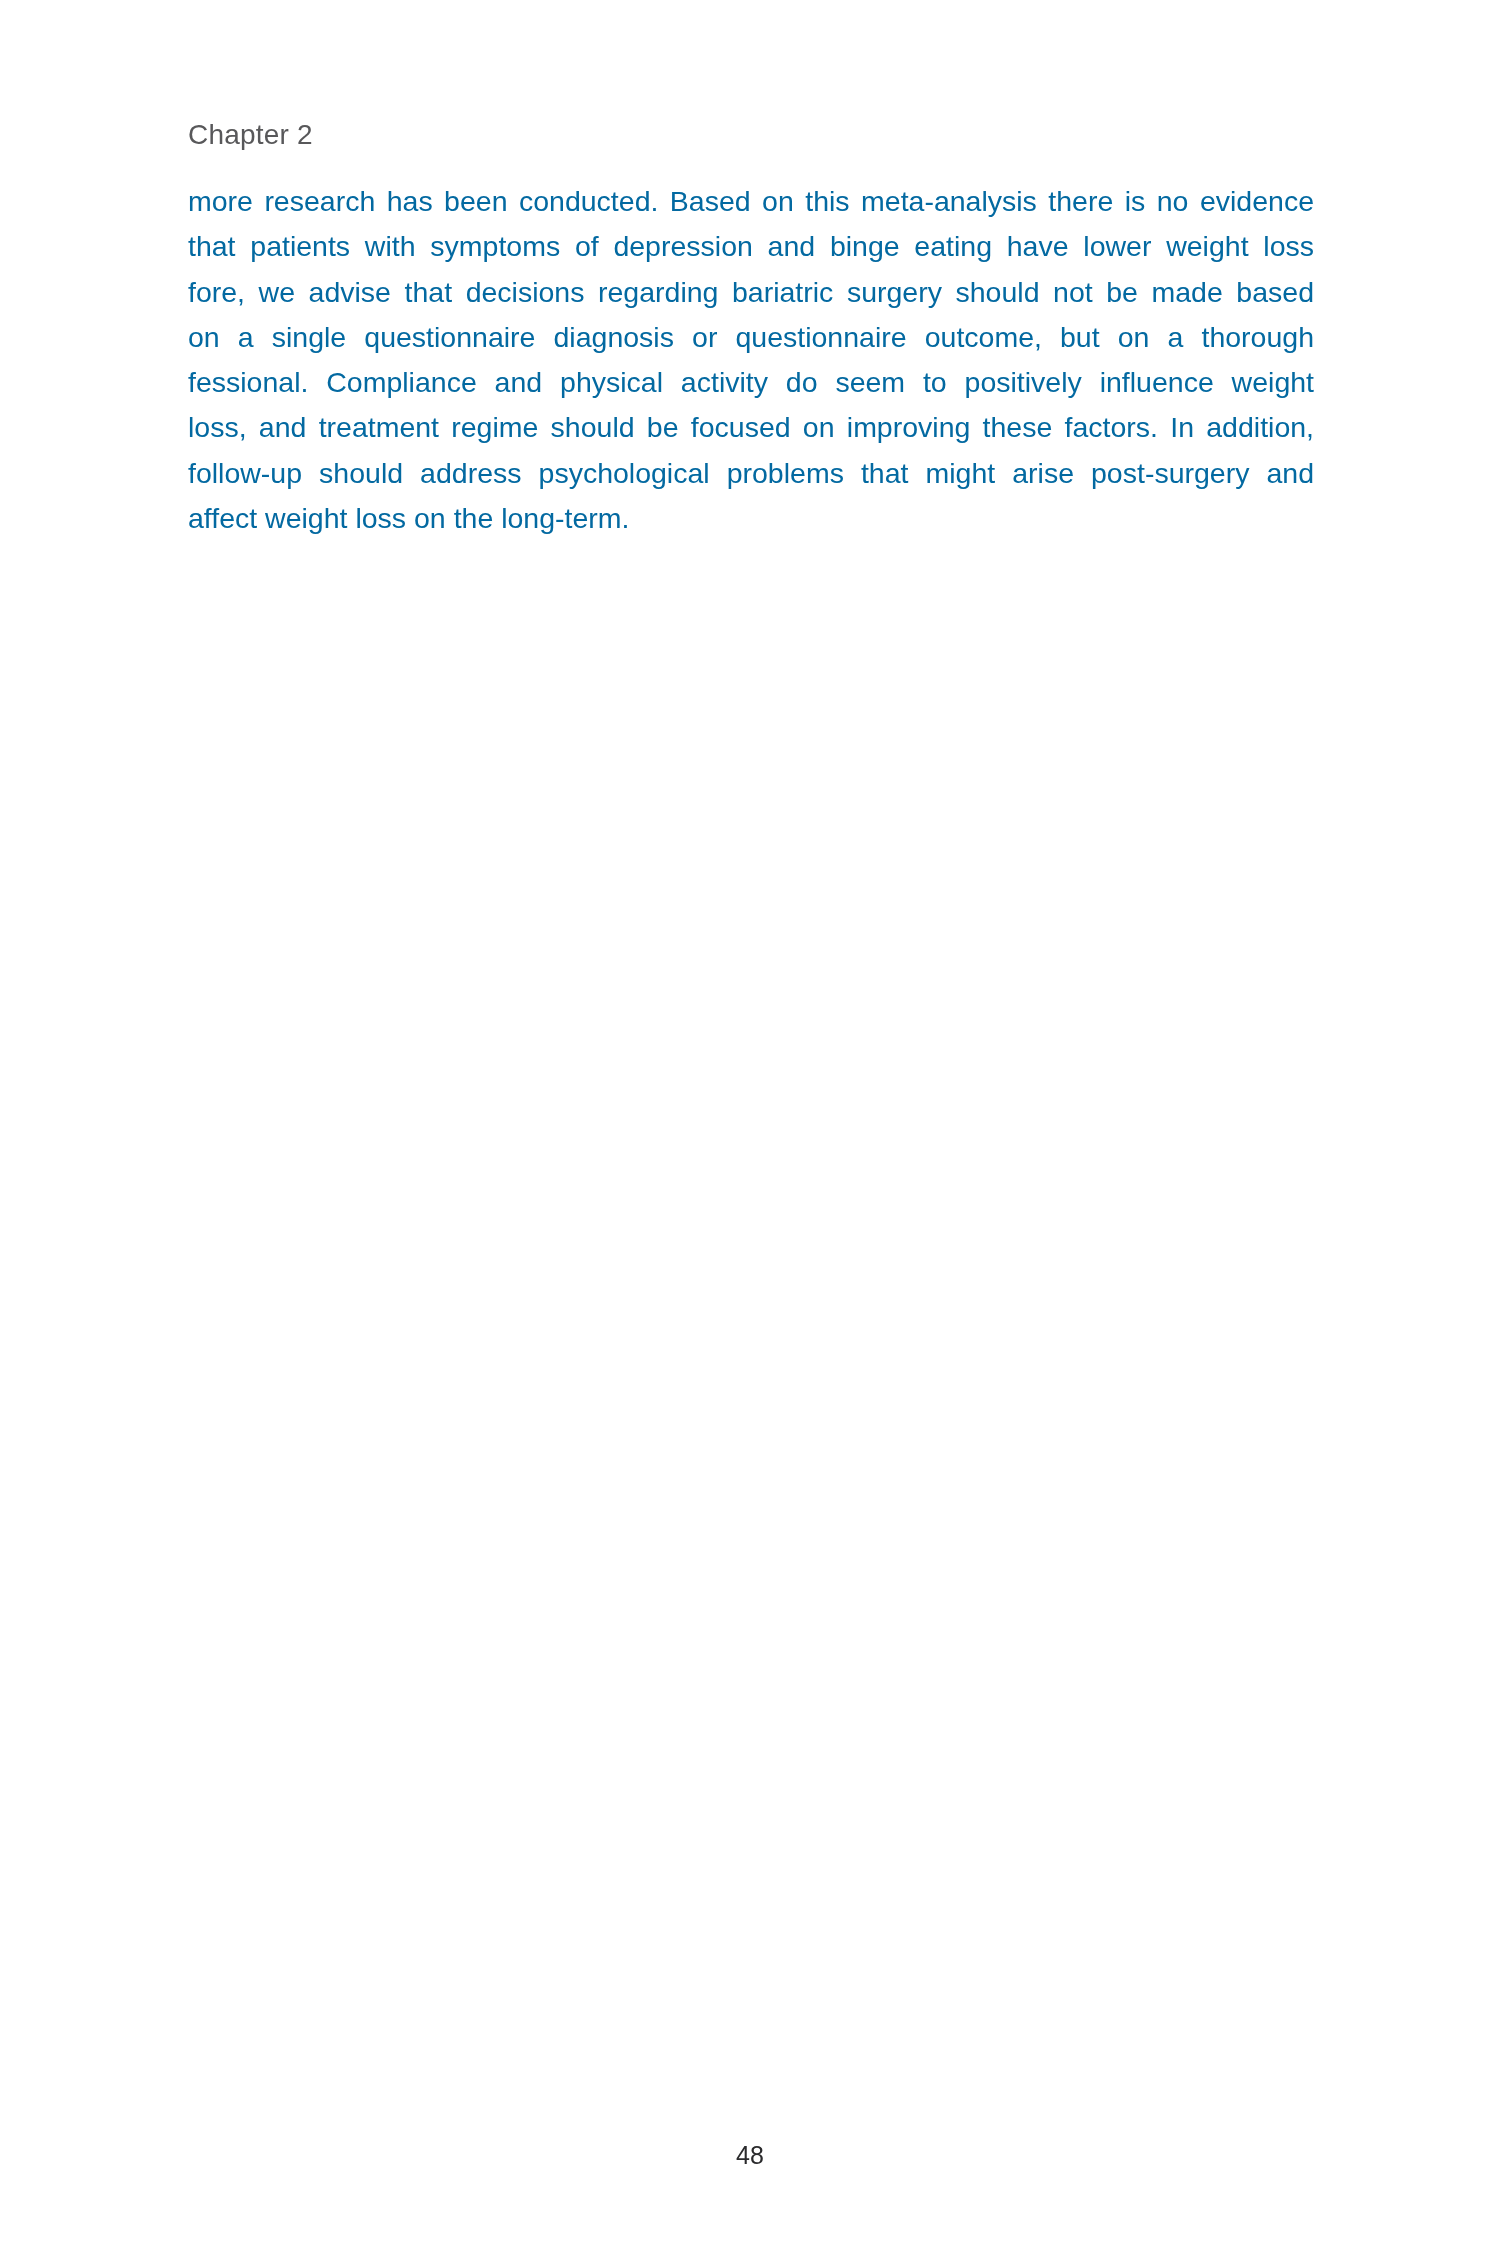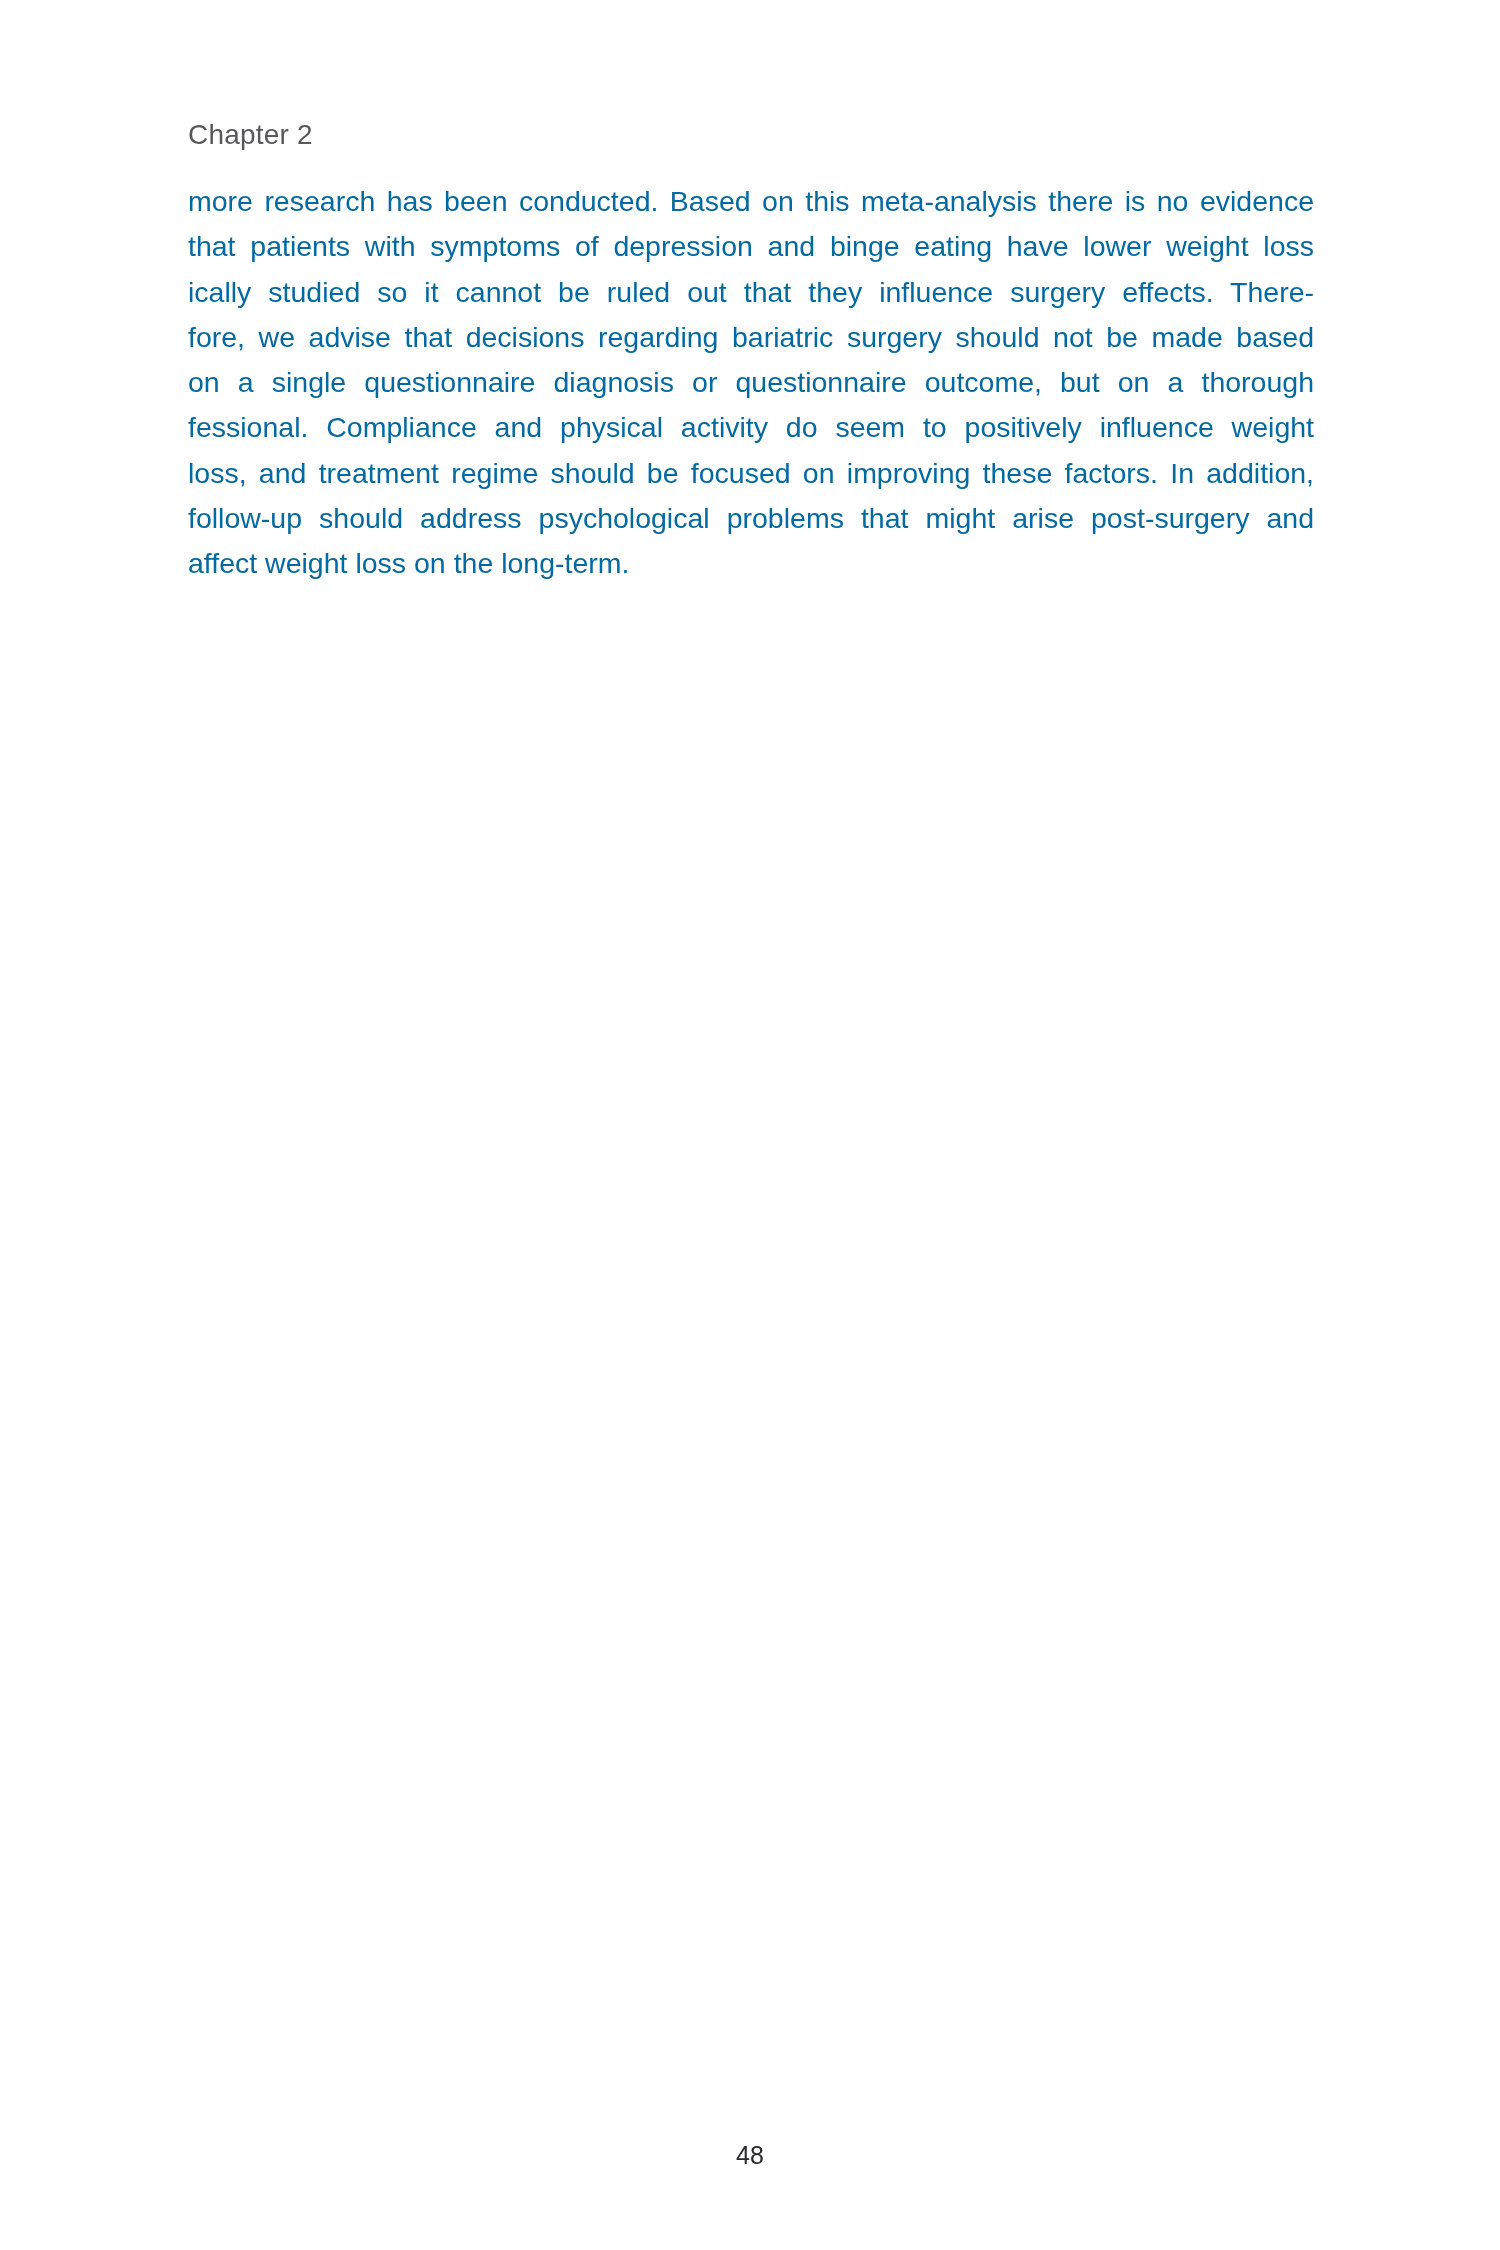--- a/index.html
+++ b/index.html
@@ -57,21 +57,20 @@
 </head>
 <body>
 
 <div class="page">
 
   <div class="chapter-header">Chapter 2</div>
 
   <div class="body-paragraph">
       <div class="para-line">more research has been conducted. Based on this meta-analysis there is no evidence</div>
       <div class="para-line">that patients with symptoms of depression and binge eating have lower weight loss</div>
-      <div class="para-line">ically studied so it cannot be ruled out that they influence surgery effects. There-</div>
       <div class="para-line">fore, we advise that decisions regarding bariatric surgery should not be made based</div>
       <div class="para-line">on a single questionnaire diagnosis or questionnaire outcome, but on a thorough</div>
       <div class="para-line">fessional. Compliance and physical activity do seem to positively influence weight</div>
       <div class="para-line">loss, and treatment regime should be focused on improving these factors. In addition,</div>
       <div class="para-line">follow-up should address psychological problems that might arise post-surgery and</div>
       <div class="para-line last">affect weight loss on the long-term.</div>
     </div>
 
   <div class="page-number">48</div>
 

